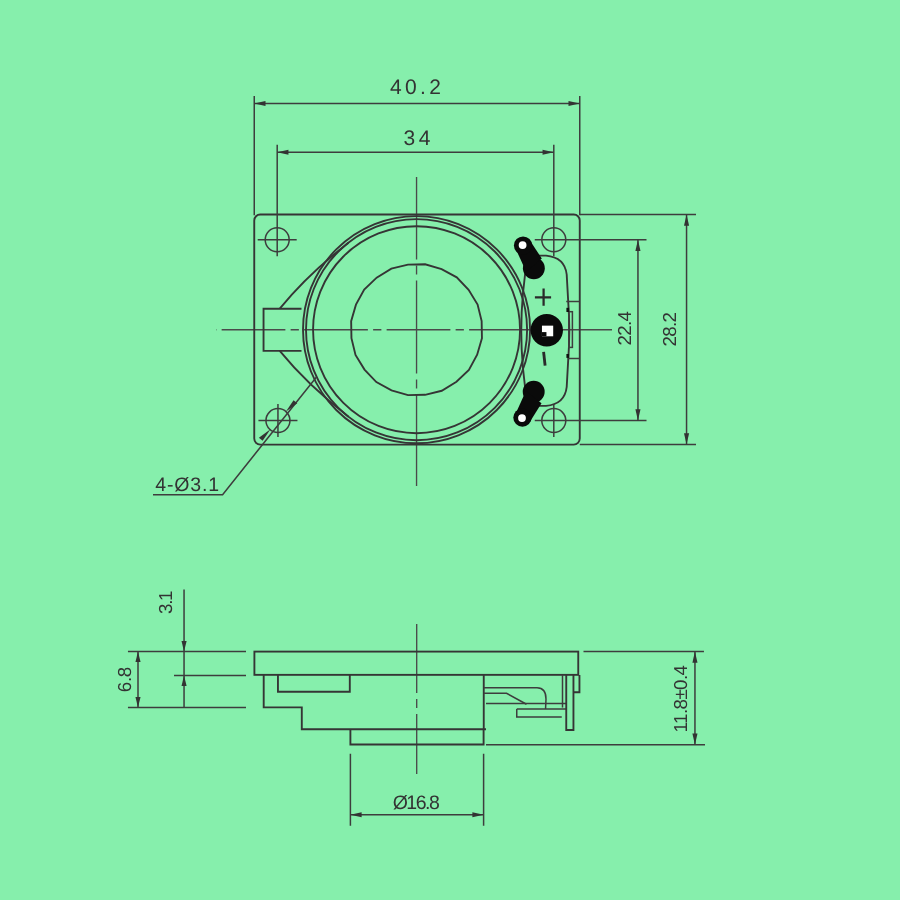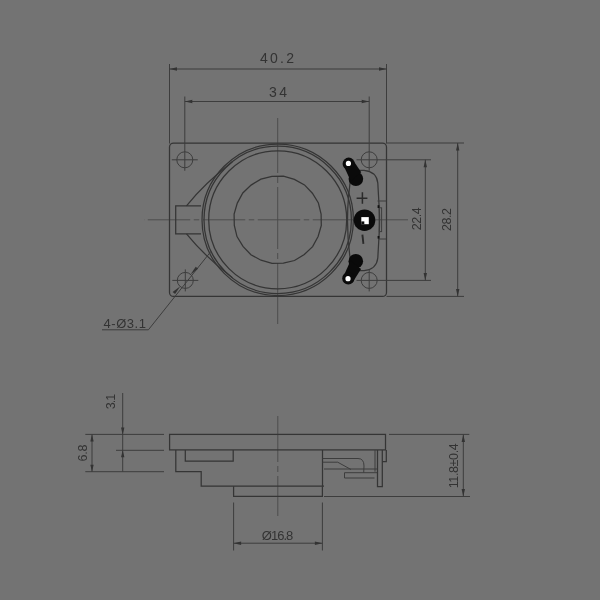--- a/index.html
+++ b/index.html
@@ -1,16 +1,16 @@
 <!DOCTYPE html>
 <html><head>
 <meta charset="utf-8">
 <style>
 html,body{margin:0;padding:0;background:#ffffff;}
-#page{position:relative;width:600px;height:600px;background:#737373;overflow:hidden;}
+#page{position:relative;width:600px;height:600px;background:#86efac;overflow:hidden;}
 svg{position:absolute;left:0;top:0;}
 text{font-family:"Liberation Sans",sans-serif;fill:#333;}
 .ln{stroke:#3d3d3d;stroke-width:1;fill:none;}
 .out{stroke:#353535;stroke-width:1.25;fill:none;}
 .arr{fill:#333;stroke:none;}
 .cl{stroke:#4a4a4a;stroke-width:0.9;fill:none;}
 </style>
 </head>
 <body>
 <div id="page">

